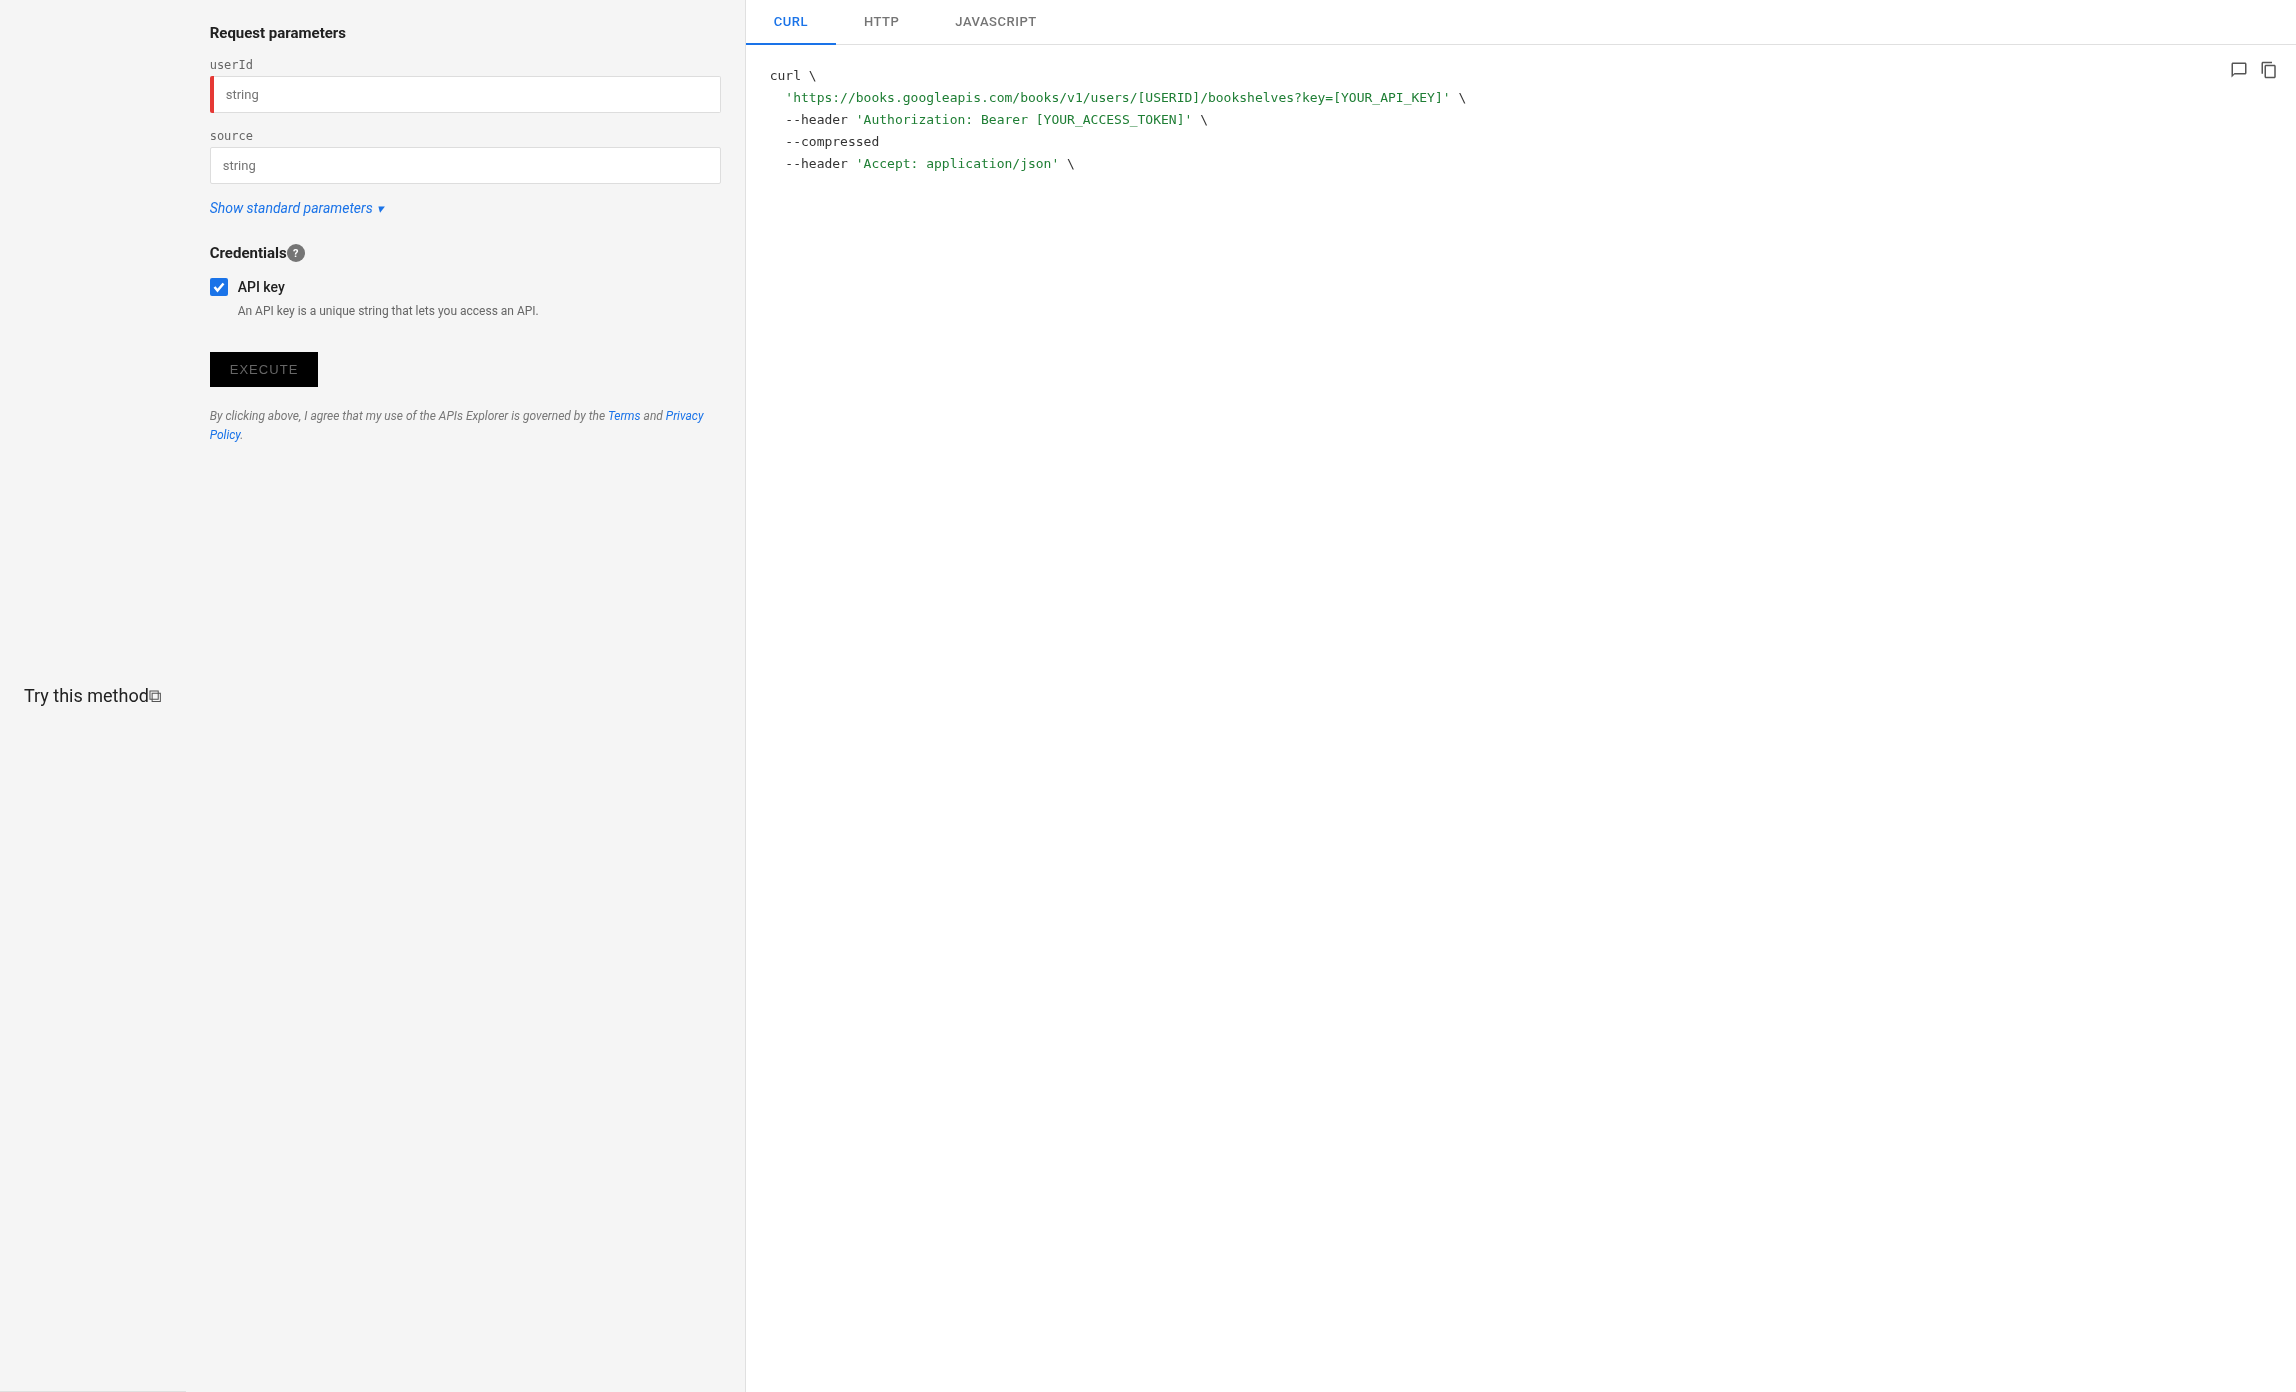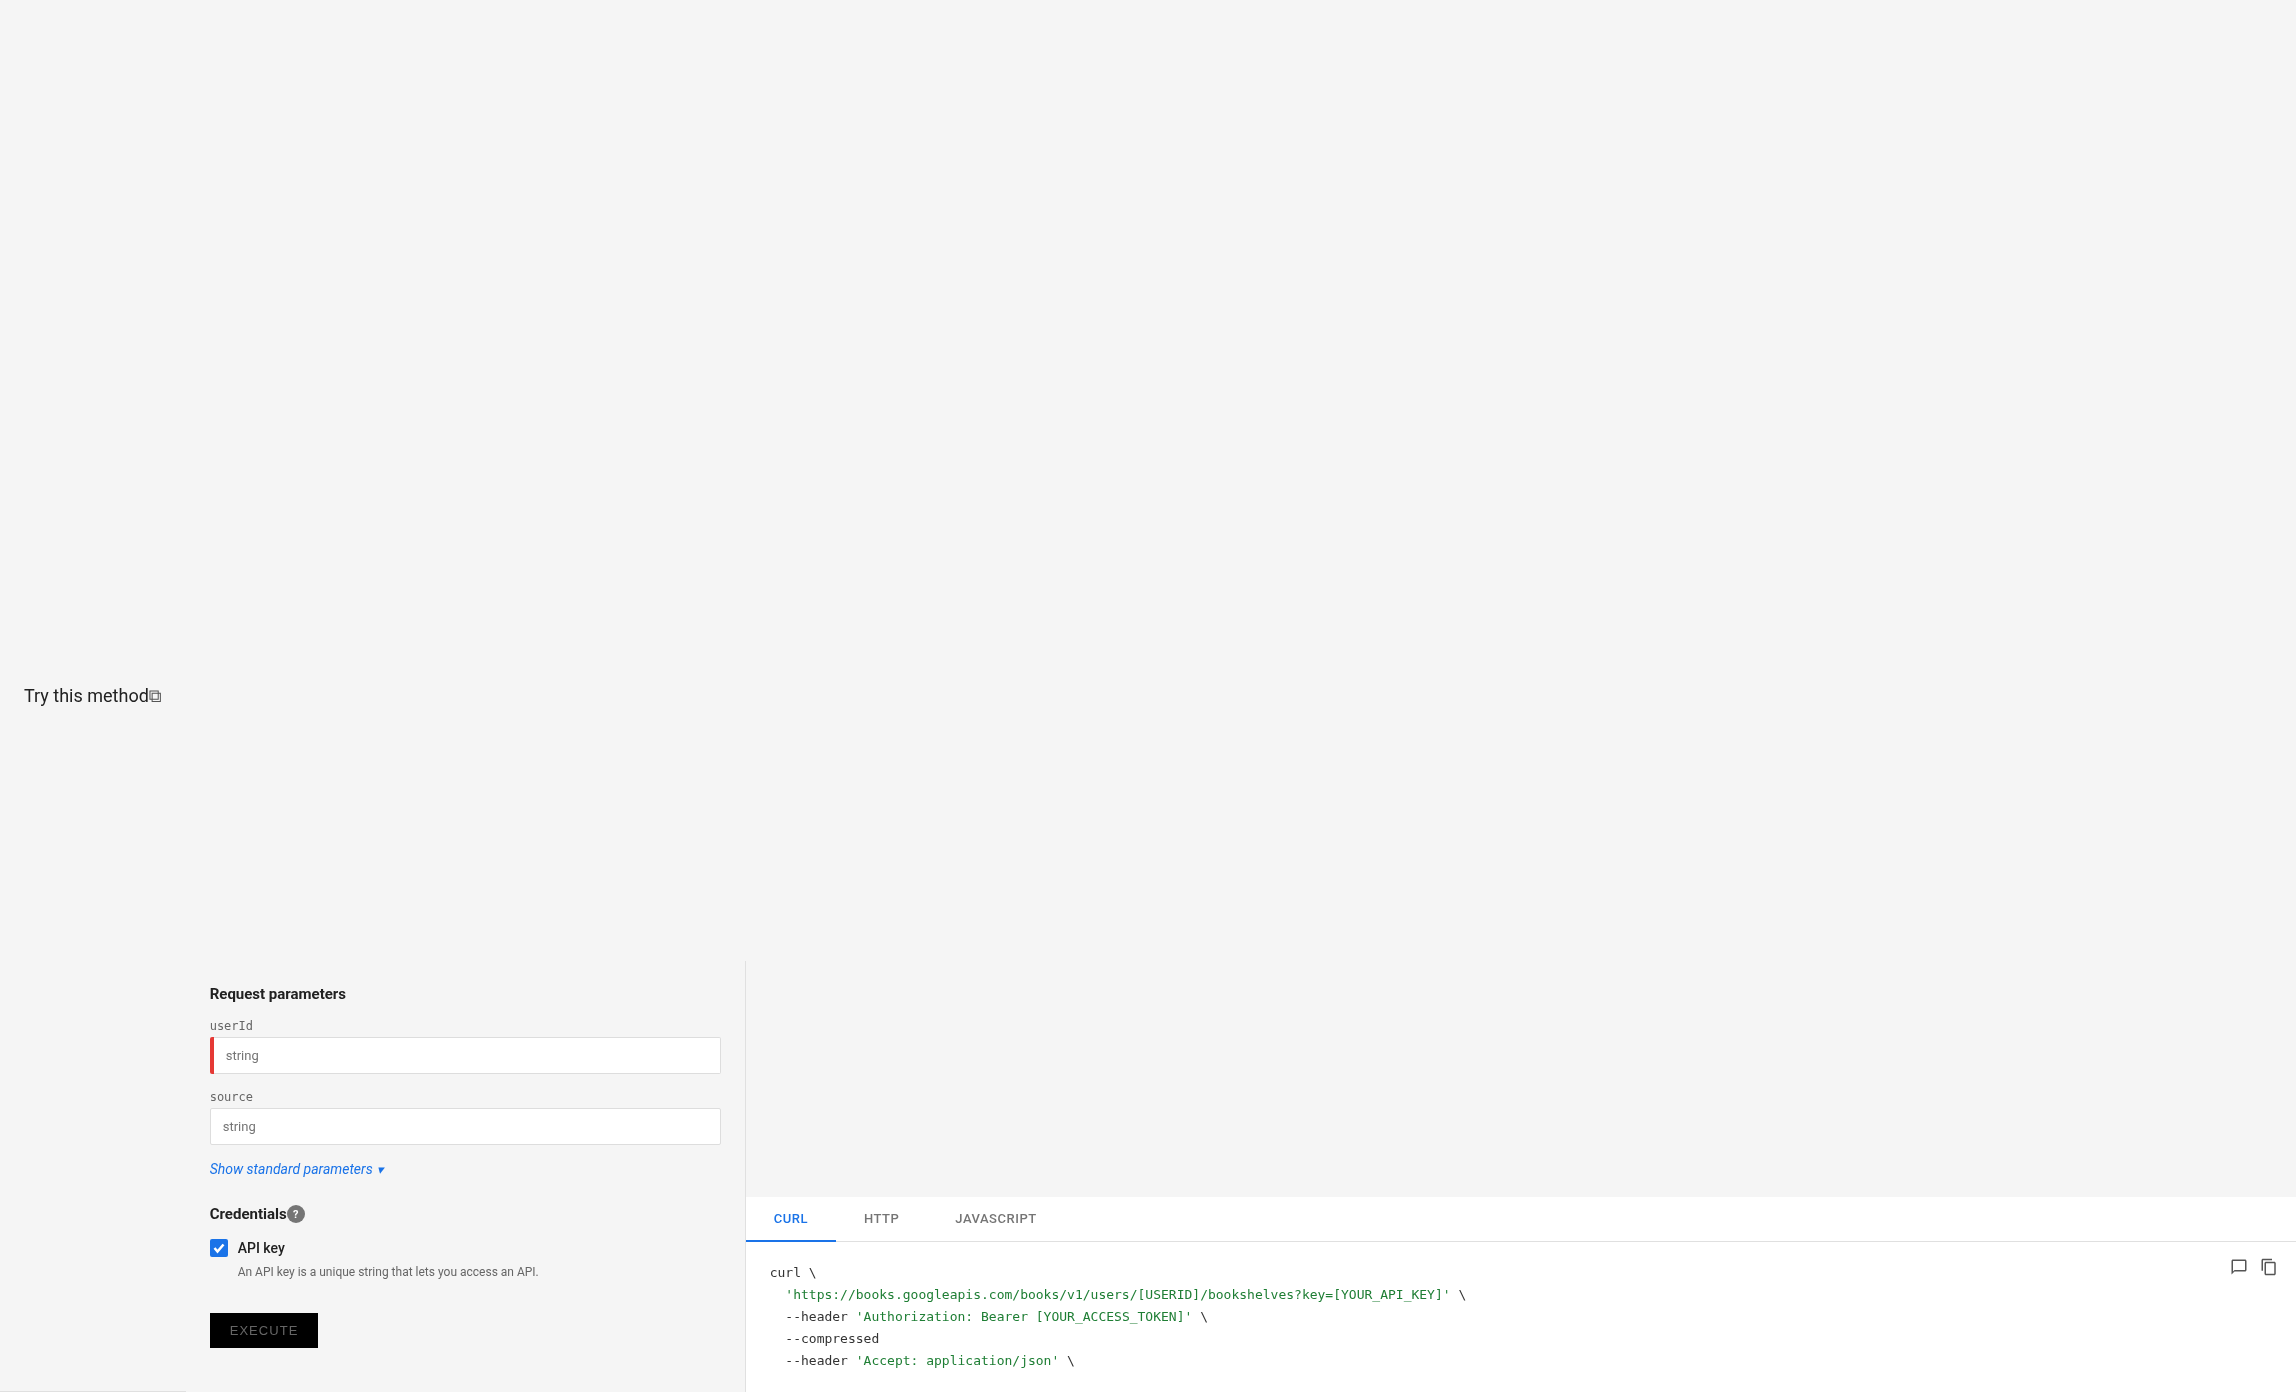--- a/index.html
+++ b/index.html
@@ -31,21 +31,20 @@
     }
     .expand-icon {
       color: #555;
       font-size: 18px;
       cursor: pointer;
     }
     .main-content {
       display: flex;
       flex: 1;
       overflow: hidden;
-      align-items: flex-end;
     }
     
     .left-panel {
       width: 560px;
       min-width: 560px;
       background: #f5f5f5;
       padding: 24px 24px;
       overflow-y: auto;
       border-right: 1px solid #e0e0e0;
     }
@@ -307,20 +306,26 @@
         </div>
         <div class="credential-desc">
           <span>An API key is a unique string that lets you access an API.</span>
         </div>
       </div>
 
       
       <button class="execute-btn">EXECUTE</button>
 
       
+      <div class="legal-text">
+        <span>By clicking above, I agree that my use of the APIs Explorer is governed by the</span>
+        <a class="legal-link"> Terms</a>
+        <span>and</span>
+        <a class="legal-link">Privacy Policy</a><span>.</span>
+      </div>
     </div>
 
     <div class="right-panel">
 
       <div class="tabs">
         <div class="tab active">cURL</div>
         <div class="tab">HTTP</div>
         <div class="tab">JAVASCRIPT</div>
       </div>
 

